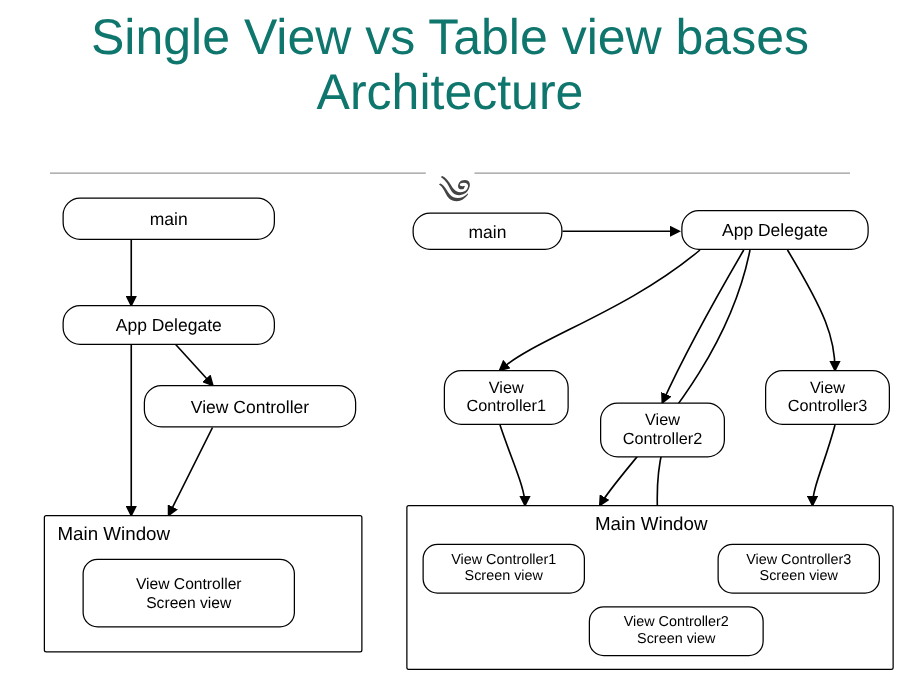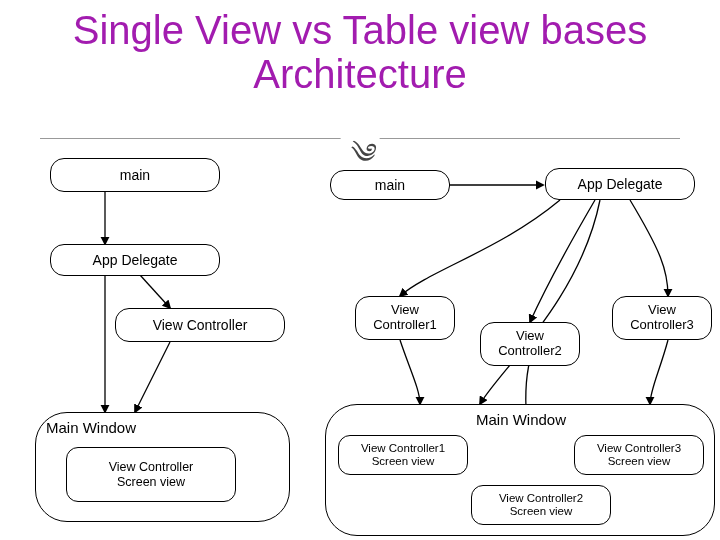--- a/index.html
+++ b/index.html
@@ -8,21 +8,21 @@
     height: 540px;
     background: #fff;
     font-family: Arial, Helvetica, sans-serif;
     position: relative;
     overflow: hidden;
   }
   .title {
     text-align: center;
     font-size: 40px;
     font-weight: normal;
-    color: #a21caf;
+    color: #0f766e;
     padding: 8px 20px 0 20px;
     line-height: 1.1;
   }
   .divider {
     position: absolute;
     top: 128px;
     left: 40px;
     right: 40px;
     height: 20px;
   }
@@ -53,21 +53,21 @@
     align-items: center;
     justify-content: center;
     text-align: center;
     font-size: 14px;
     line-height: 1.15;
     padding: 2px 6px;
   }
   .bignode {
     position: absolute;
     border: 1.5px solid #000;
-    border-radius: 32px;
+    border-radius: 2px;
     background: #fff;
     font-size: 15px;
     padding: 4px 8px 8px 8px;
   }
   .bignode .bn-title {
     margin: 2px 0 4px 2px;
   }
   .inner {
     border: 1.5px solid #000;
     border-radius: 12px;

